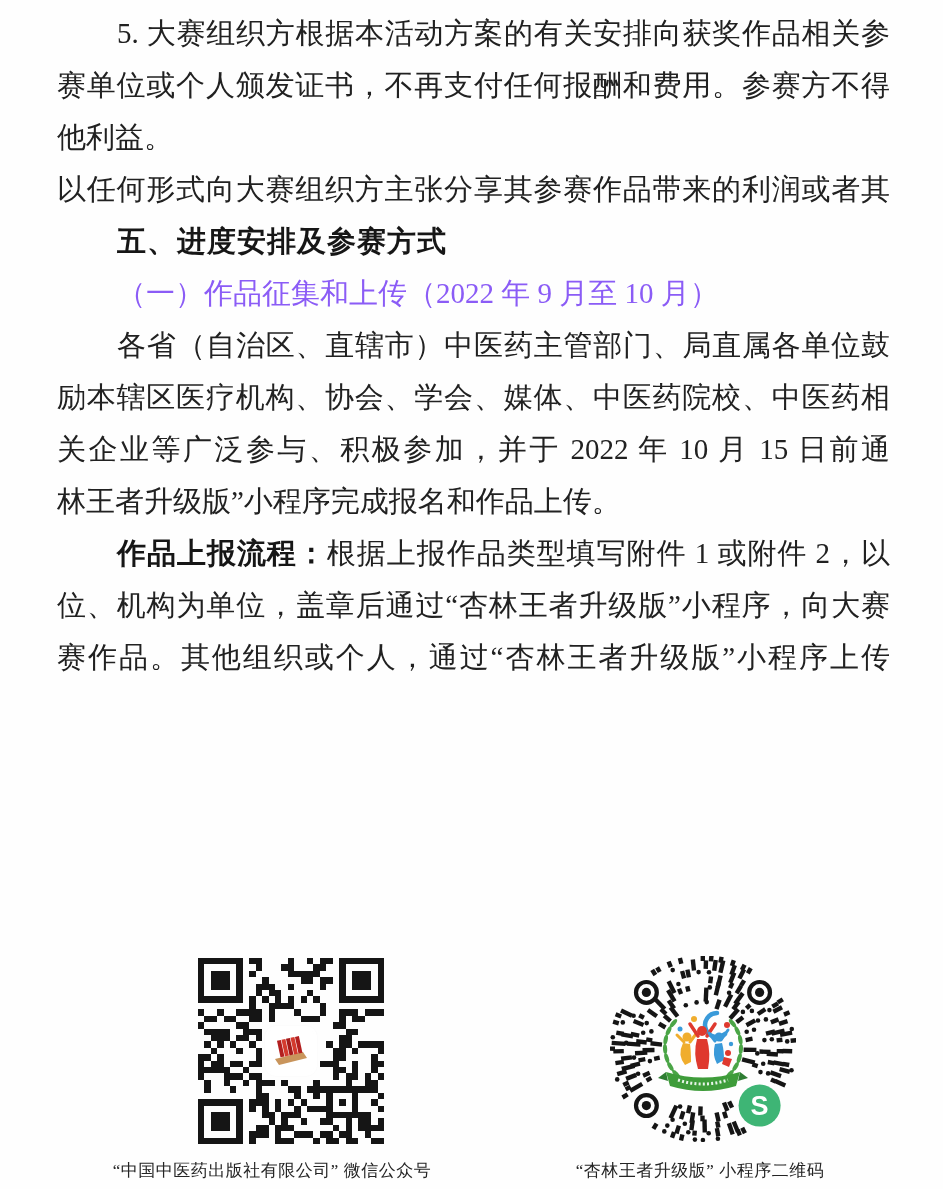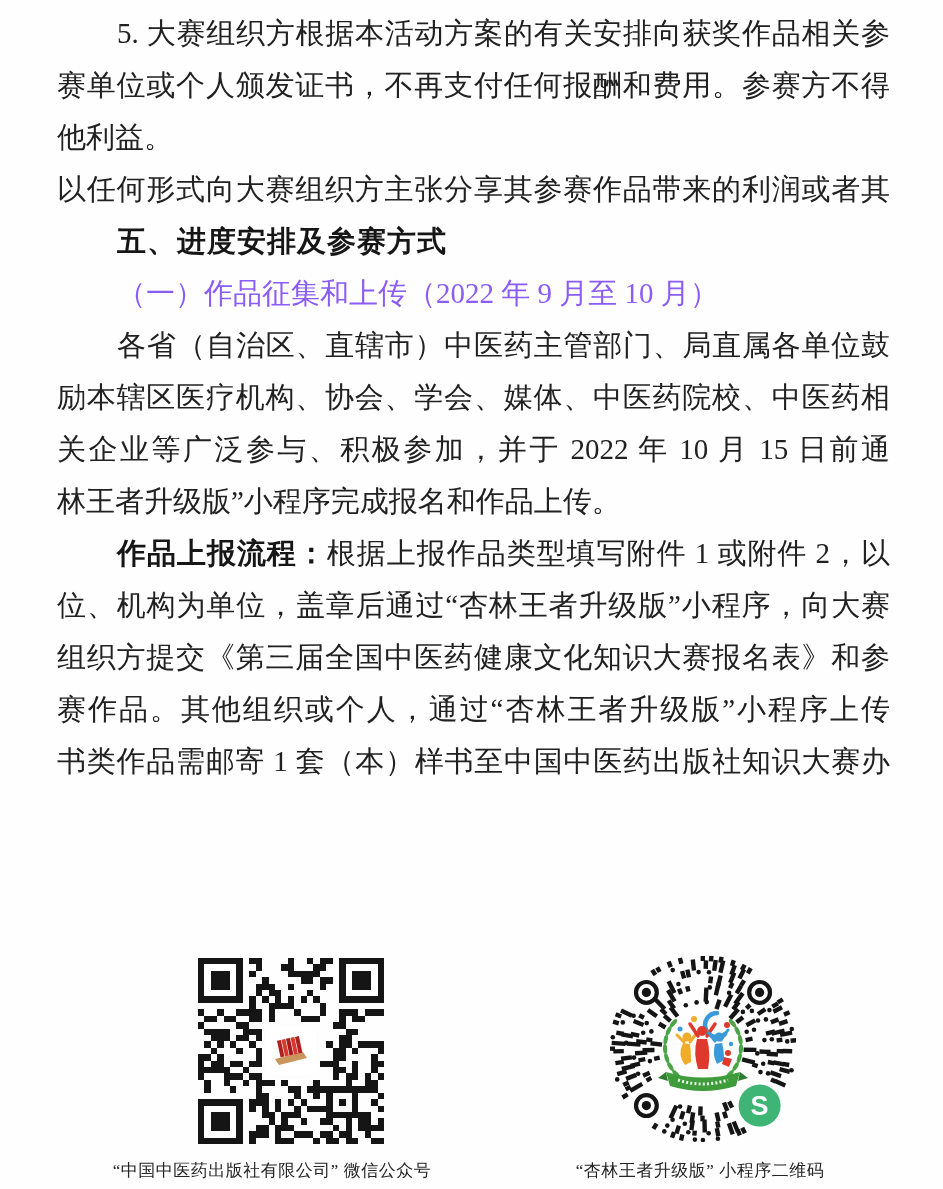--- a/index.html
+++ b/index.html
@@ -51,23 +51,21 @@
       <div class="line body">他利益。</div>
       <div class="line body justify">以任何形式向大赛组织方主张分享其参赛作品带来的利润或者其</div>
       <div class="line heading indent">五、进度安排及参赛方式</div>
       <div class="line subheading indent">（一）作品征集和上传（2022 年 9 月至 10 月）</div>
       <div class="line body indent justify">各省（自治区、直辖市）中医药主管部门、局直属各单位鼓</div>
       <div class="line body justify">励本辖区医疗机构、协会、学会、媒体、中医药院校、中医药相</div>
       <div class="line body justify">关企业等广泛参与、积极参加，并于 2022 年 10 月 15 日前通过“杏</div>
       <div class="line body">林王者升级版”小程序完成报名和作品上传。</div>
       <div class="line body indent justify"><span class="bold-run">作品上报流程：</span>根据上报作品类型填写附件 1 或附件 2，以单</div>
       <div class="line body justify">位、机构为单位，盖章后通过“杏林王者升级版”小程序，向大赛</div>
-      <div class="line body justify">组织方提交《第三届全国中医药健康文化知识大赛报名表》和参</div>
       <div class="line body justify">赛作品。其他组织或个人，通过“杏林王者升级版”小程序上传《第</div>
-      <div class="line body justify">书类作品需邮寄 1 套（本）样书至中国中医药出版社知识大赛办</div>
     </div>
 
   <div class="qr qr-left"><svg width="186" height="186" viewBox="0 0 29 29" shape-rendering="crispEdges">
         <g fill="#151515">
           <rect x="0" y="0" width="1" height="1"></rect>
           <rect x="1" y="0" width="1" height="1"></rect>
           <rect x="2" y="0" width="1" height="1"></rect>
           <rect x="3" y="0" width="1" height="1"></rect>
           <rect x="4" y="0" width="1" height="1"></rect>
           <rect x="5" y="0" width="1" height="1"></rect>

